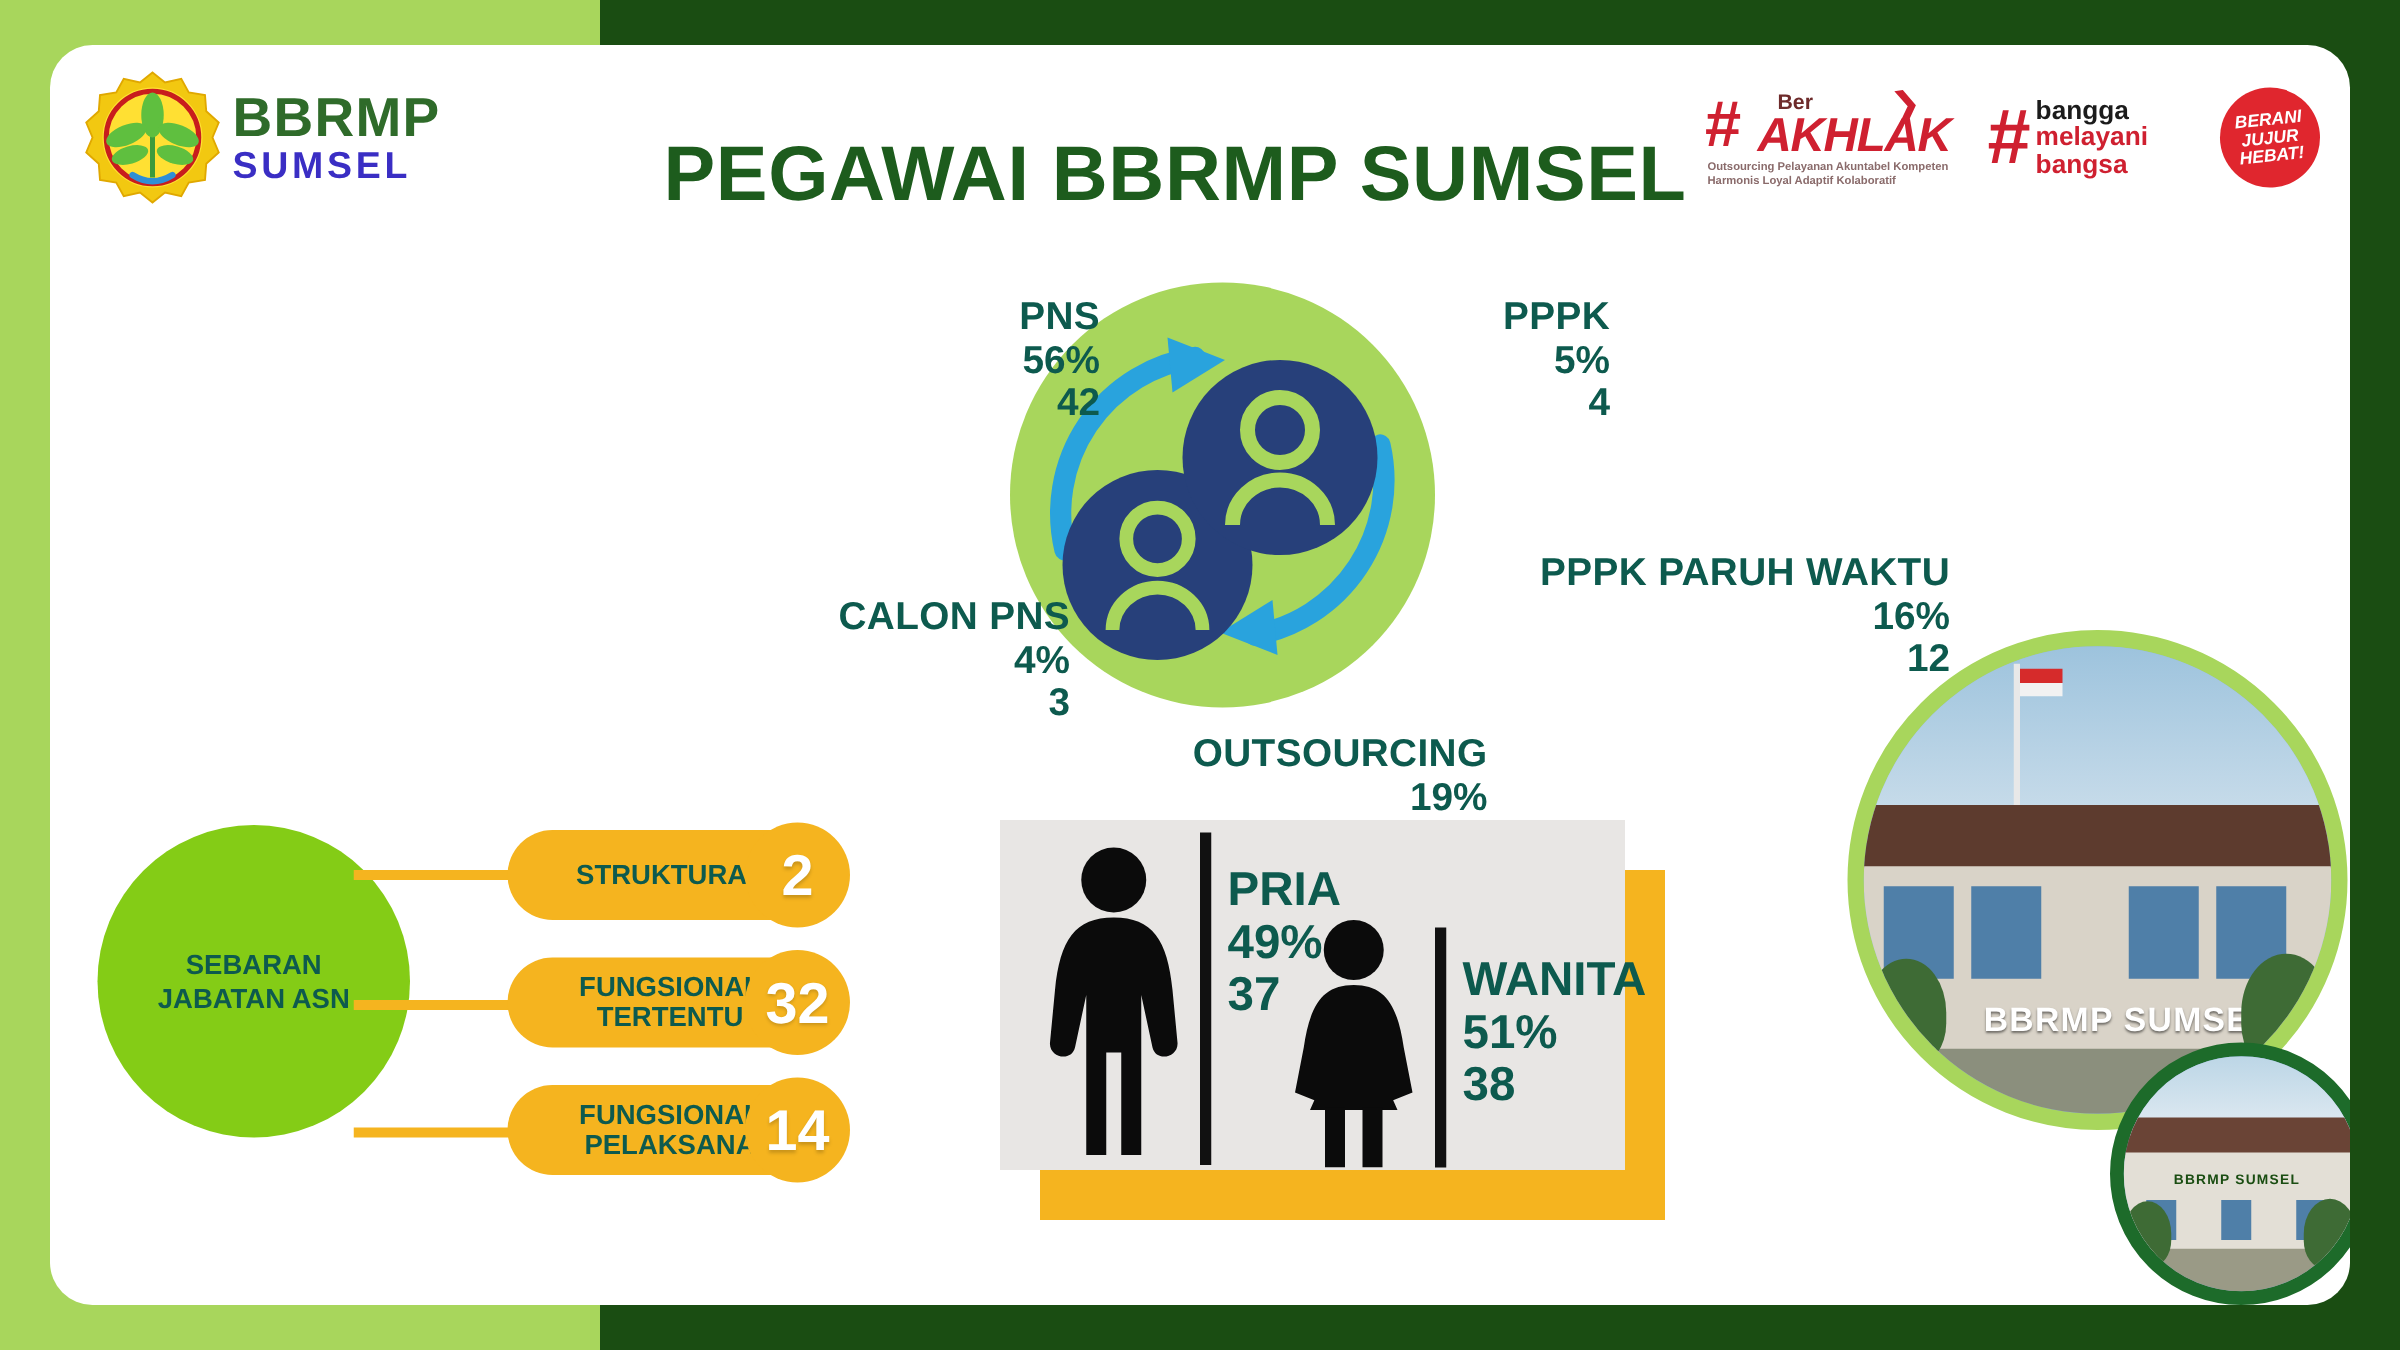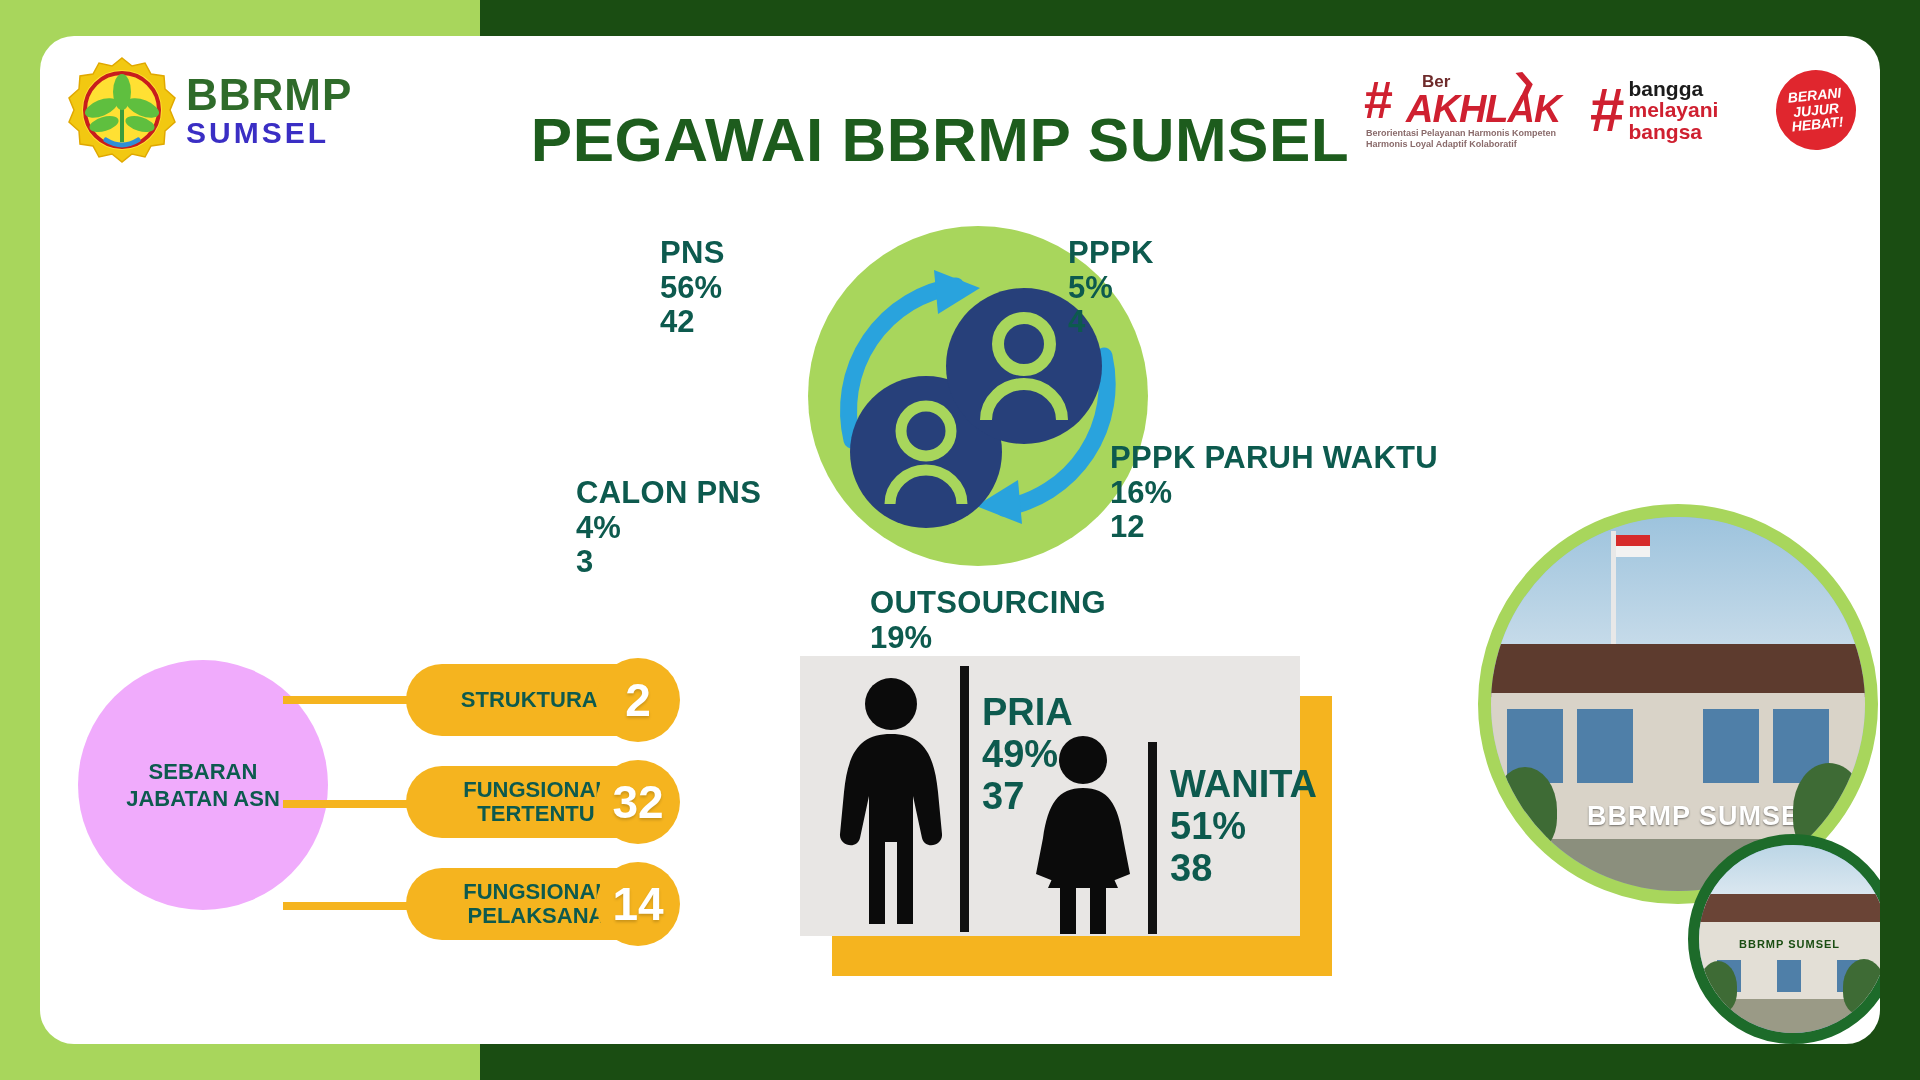--- a/index.html
+++ b/index.html
@@ -73,36 +73,36 @@
   
   #summary { position:absolute; left:70px; top:150px; width:430px; text-align:center; }
   #summary-count { font-size:42px; font-weight:bold; color:#0d5a4e; letter-spacing:0.5px; }
   #summary-desc { margin-top:8px; font-size:27px; color:#808285; line-height:1.22; }
 
   
   #donut-wrap { position:absolute; left:768px; top:190px; width:340px; height:340px; }
   #donut-circle { position:absolute; left:0; top:0; width:340px; height:340px; border-radius:50%; background:#a8d65c; }
   #donut-svg { position:absolute; left:0; top:0; width:340px; height:340px; }
 
-  .stat { position:absolute; text-align:left; color:#0d5a4e; font-weight:bold; line-height:1.12; }
+  .stat { position:absolute; text-align:right; color:#0d5a4e; font-weight:bold; line-height:1.12; }
   .stat .lbl { font-size:31px; letter-spacing:0.3px; }
   .stat .pct { font-size:31px; }
   .stat .num { font-size:31px; }
 
   #stat-pns          { left:620px;  top:200px;  width:220px; }
   #stat-pppk         { left:1028px; top:200px;  width:220px; }
   #stat-calonpns     { left:536px;  top:440px;  width:280px; }
   #stat-pppkparuh    { left:1070px; top:405px;  width:450px; }
   #stat-outsourcing  { left:830px;  top:550px;  width:320px; }
 
   
   #jobs { position:absolute; left:38px; top:608px; width:700px; height:330px; }
   #job-hub {
     position:absolute; left:0px; top:16px; width:250px; height:250px; border-radius:50%;
-    background:#f0abfc; display:flex; align-items:center; justify-content:center;
+    background:#84cc16; display:flex; align-items:center; justify-content:center;
     text-align:center; color:#0d5a4e; font-size:22px; font-weight:bold; line-height:1.25;
   }
   .job-connector { position:absolute; left:205px; height:8px; background:#f5b41f; width:130px; }
   #conn-0 { top:52px; }
   #conn-1 { top:156px; }
   #conn-2 { top:258px; }
 
   .job-row { position:absolute; left:328px; height:72px; width:330px; }
   .job-pill {
     position:absolute; left:0; top:0; width:260px; height:72px;
@@ -190,21 +190,21 @@
   <div id="main-title">PEGAWAI BBRMP SUMSEL</div>
 
   <div id="logo-cluster">
 
     <div id="logo-akhlak">
       <span id="akhlak-hash">#</span>
       <span id="akhlak-ber">Ber</span>
       <span id="akhlak-word">AKHLAK</span>
       <span id="akhlak-arrow">❯</span>
       <div id="akhlak-tag">
-        <div>Berorientasi Pelayanan Harmonis Kompeten</div>
+        <div>Outsourcing Pelayanan Akuntabel Kompeten</div>
         <div>Harmonis Loyal Adaptif Kolaboratif</div>
       </div>
     </div>
 
     <div id="logo-bangga">
       <span id="bangga-hash">#</span>
       <div id="bangga-lines">
         <div class="bg-dark">bangga</div>
         <div class="bg-red">melayani</div>
         <div class="bg-red">bangsa</div>

